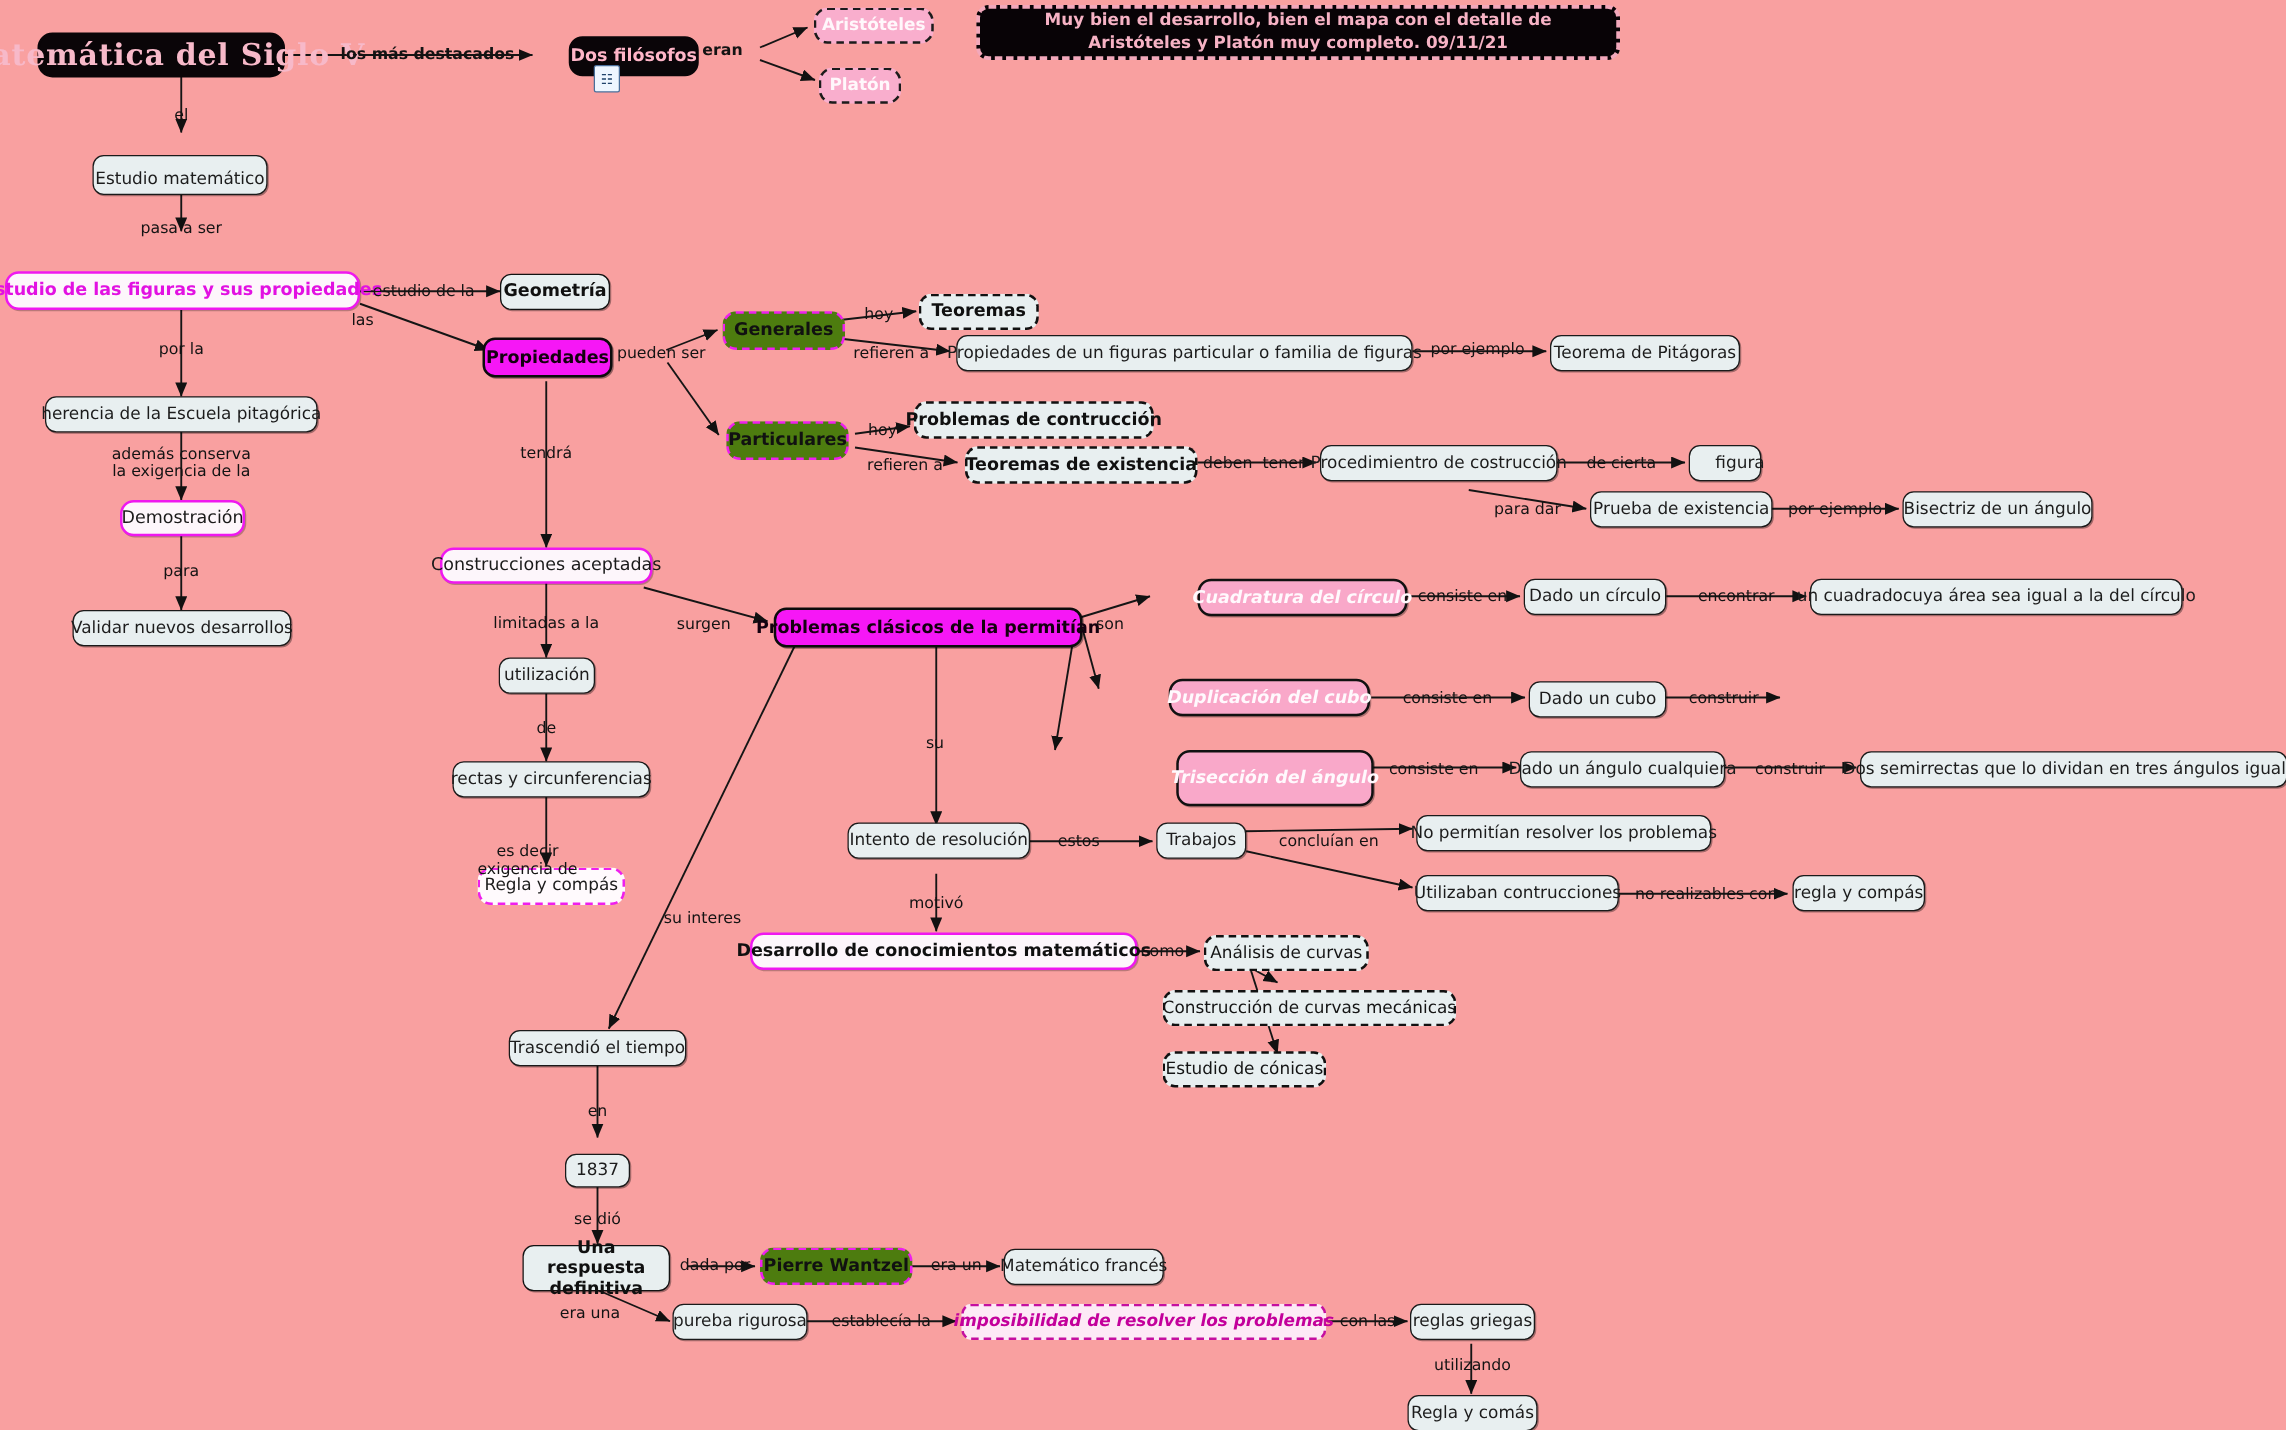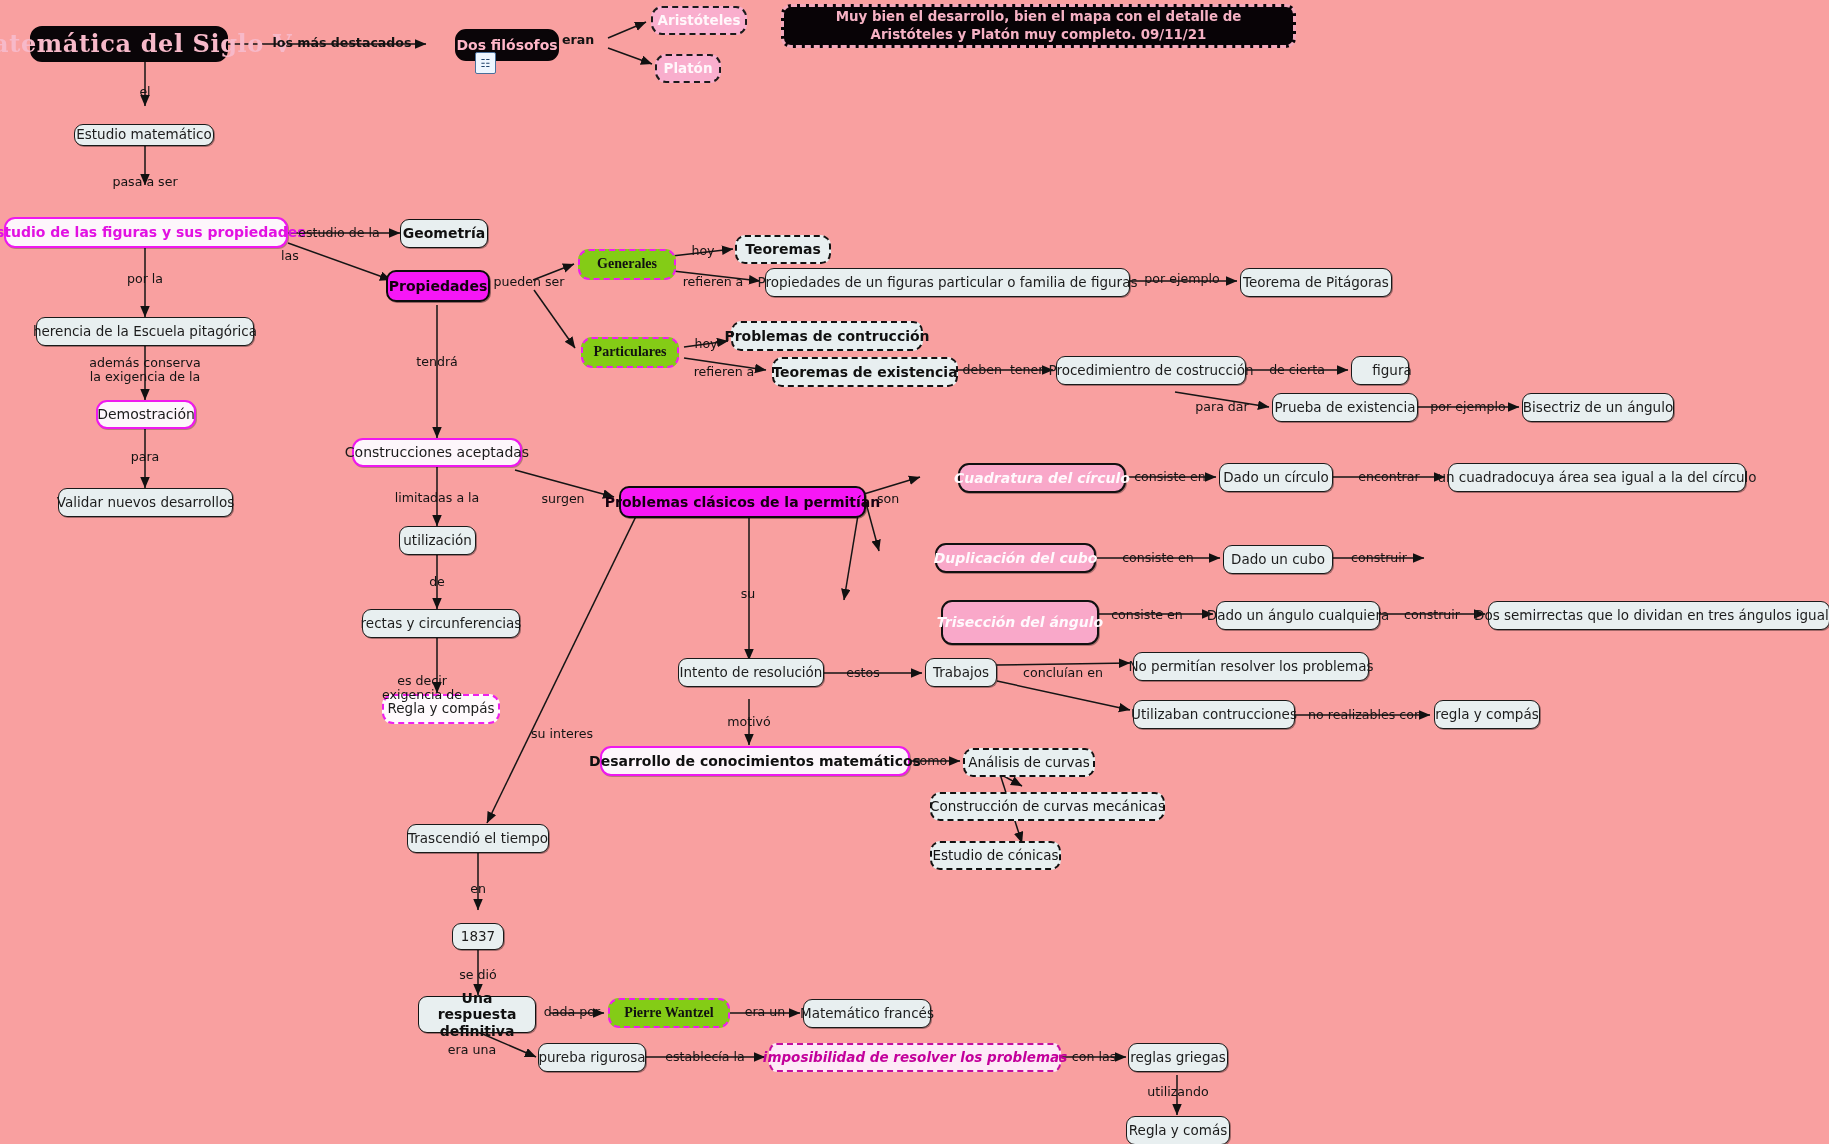--- a/index.html
+++ b/index.html
@@ -61,23 +61,22 @@
   }
   .n-magenta-outline{
     background:#fdf6fb;border:2.6px solid #ef18ef;color:#1a1a1a;font-size:14px;
     border-radius:11px;box-shadow:1px 1px 0 rgba(0,0,0,.25);
   }
   .n-magenta-outline-b{
     background:#fdf6fb;border:2.6px solid #ef18ef;color:#101010;font-size:14px;font-weight:bold;
     border-radius:11px;box-shadow:1px 1px 0 rgba(0,0,0,.25);
   }
   .n-dash-magenta{
-    background:#84cc16;border:2.6px dashed #ee1fee;color:#111;font-weight:bold;font-size:14px;
+    background:#4d7c0f;border:2.6px dashed #ee1fee;color:#111;font-weight:bold;font-size:14px;
     border-radius:11px;
-    font-family:Liberation Serif, serif;
   }
   .n-dash-magenta-thin{
     background:#fffafd;border:2.6px dashed #ee1fee;color:#1b1b1b;font-size:13.5px;
     border-radius:11px;
   }
   .n-pinkfill{
     background:#f9a8c9;border:2px solid #111;color:#fff9fd;
     font-style:italic;font-weight:bold;font-size:14px;border-radius:11px;
     box-shadow:1px 1px 0 rgba(0,0,0,.3);
   }
@@ -231,21 +230,21 @@
     <span>Aristóteles</span>
   </div>
   <div class="node n-pink-dashdot" style="left:655px;top:54px;width:66px;height:29px;">
     <span>Platón</span>
   </div>
 
   <div class="node n-comment" style="left:781px;top:4px;width:515px;height:44px;">
     <span>Muy bien el desarrollo, bien el mapa con el detalle de Aristóteles y Platón muy completo.  09/11/21</span>
   </div>
 
-  <div class="node n-plain" style="left:74px;top:124px;width:140px;height:22px;">
+  <div class="node n-plain" style="left:74px;top:124px;width:140px;height:32px;align-items:flex-end;">
     <span>Estudio matemático</span>
   </div>
 
   <div class="node n-magenta-outline" style="left:4px;top:217px;width:284px;height:31px;color:#e211e2;font-weight:bold;">
     <span>Estudio de las figuras y sus propiedades</span>
   </div>
 
   <div class="node n-plain-b" style="left:400px;top:219px;width:88px;height:29px;">
     <span>Geometría</span>
   </div>

